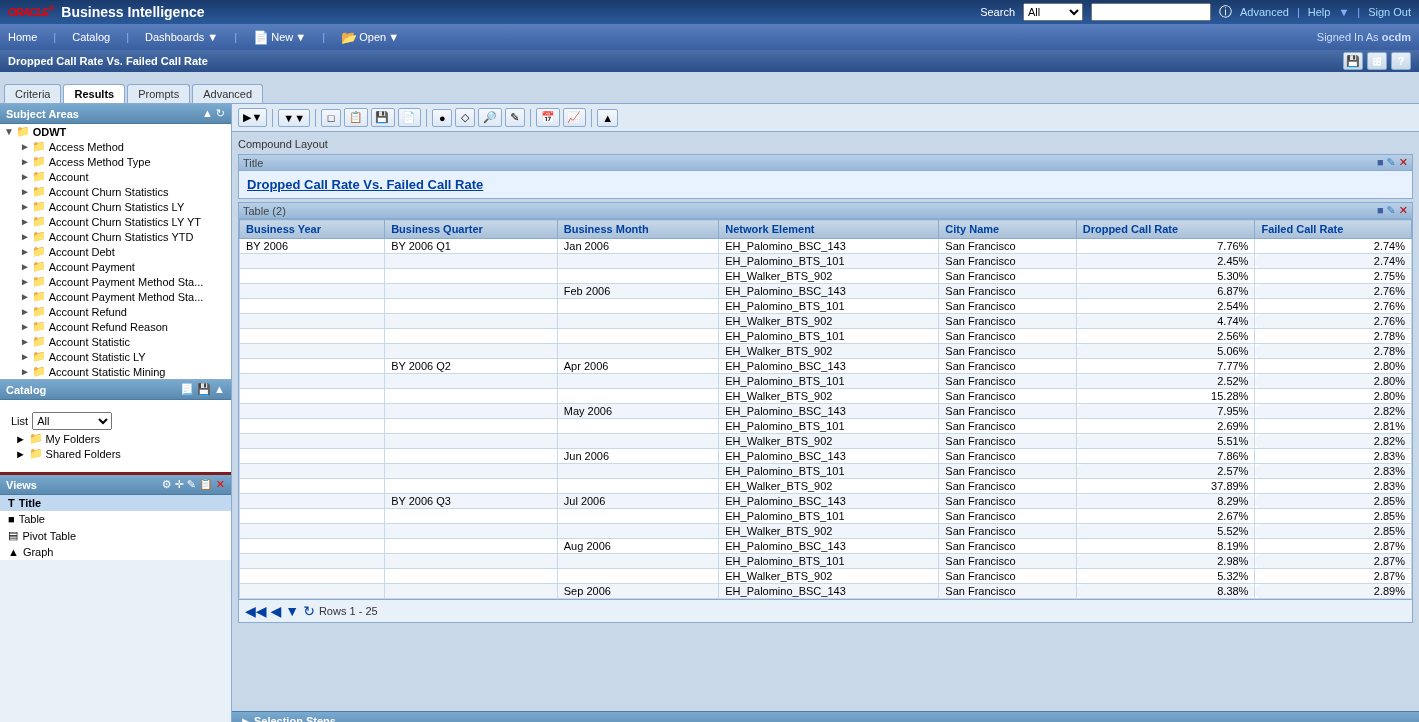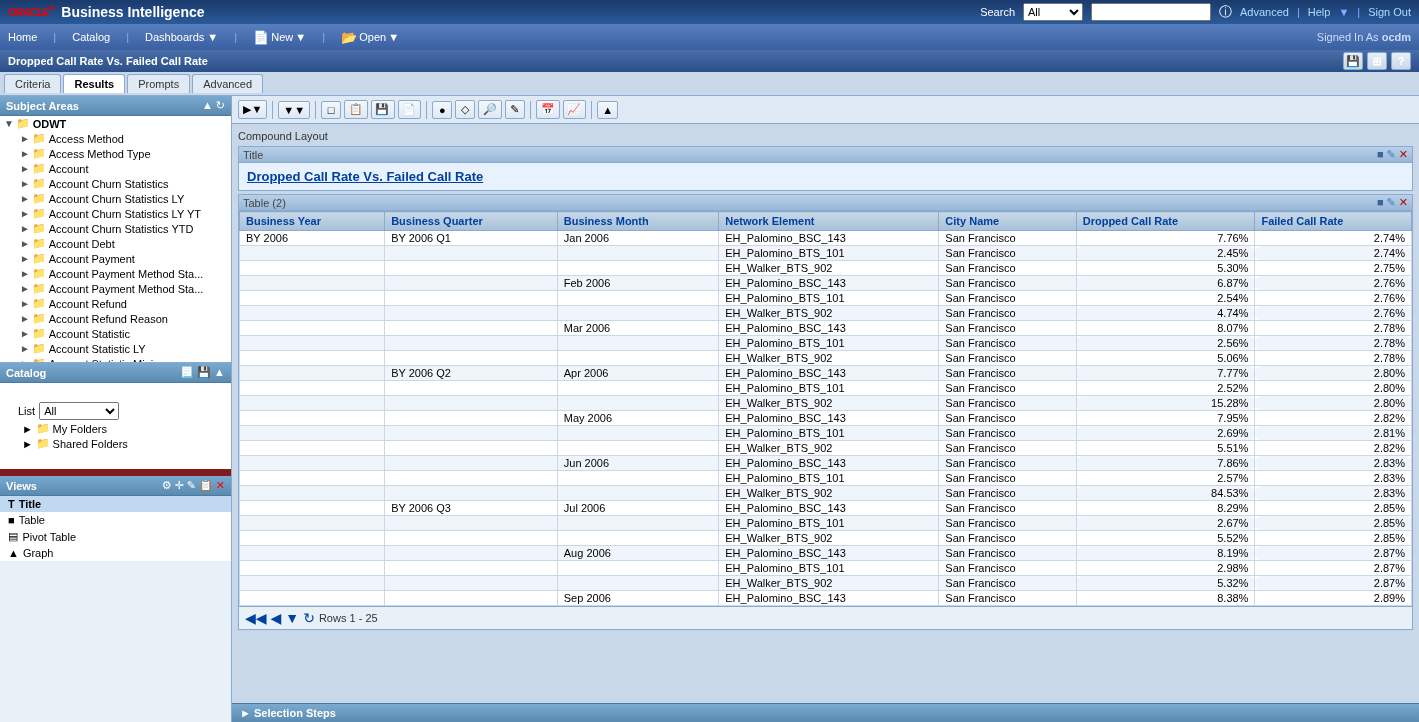--- a/index.html
+++ b/index.html
@@ -36,23 +36,23 @@
       align-items: center;
       padding: 0 8px;
       color: #fff;
       font-size: 11px;
       font-weight: bold;
     }
 
     
     #tab-bar {
       background: #c8d8e8;
-      height: 24px;
-      display: flex;
-      align-items: center;
+      height: 32px;
+      display: flex;
+      align-items: flex-end;
       padding: 0 4px;
       border-bottom: 1px solid #8aabcf;
     }
     .tab {
       background: #e0eaf5;
       border: 1px solid #8aabcf;
       border-bottom: none;
       padding: 3px 10px;
       cursor: pointer;
       font-size: 11px;
@@ -130,22 +130,22 @@
       align-items: center;
       justify-content: space-between;
       border-bottom: 1px solid #4a7a9f;
       cursor: pointer;
     }
     #catalog-title { color: #fff; font-weight: bold; font-size: 11px; }
     #catalog-icons { display: flex; gap: 3px; }
 
     #catalog-content {
       background: #fff;
-      padding: 18px;
-      border-bottom: 7px solid #7f1d1d;
+      padding: 11px;
+      border-bottom: 3px solid #7f1d1d;
     }
     .catalog-list-row {
       display: flex;
       align-items: center;
       gap: 4px;
       padding: 1px 0;
     }
     .catalog-item {
       display: flex;
       align-items: center;
@@ -675,29 +675,20 @@
                 <td></td>
                 <td></td>
                 <td>EH_Walker_BTS_902</td>
                 <td>San Francisco</td>
                 <td class="numeric-cell">4.74%</td>
                 <td class="numeric-cell">2.76%</td>
               </tr>
               <tr>
                 <td></td>
                 <td></td>
-                <td class="blue-link">Mar 2006</td>
-                <td>EH_Palomino_BSC_143</td>
-                <td>San Francisco</td>
-                <td class="numeric-cell">8.07%</td>
-                <td class="numeric-cell">2.78%</td>
-              </tr>
-              <tr>
-                <td></td>
-                <td></td>
                 <td></td>
                 <td>EH_Palomino_BTS_101</td>
                 <td>San Francisco</td>
                 <td class="numeric-cell">2.56%</td>
                 <td class="numeric-cell">2.78%</td>
               </tr>
               <tr>
                 <td></td>
                 <td></td>
                 <td></td>
@@ -777,21 +768,21 @@
                 <td>San Francisco</td>
                 <td class="numeric-cell">2.57%</td>
                 <td class="numeric-cell">2.83%</td>
               </tr>
               <tr>
                 <td></td>
                 <td></td>
                 <td></td>
                 <td>EH_Walker_BTS_902</td>
                 <td>San Francisco</td>
-                <td class="numeric-cell">84.53%</td>
+                <td class="numeric-cell">37.89%</td>
                 <td class="numeric-cell">2.83%</td>
               </tr>
               <tr>
                 <td></td>
                 <td class="blue-link">BY 2006 Q3</td>
                 <td class="blue-link">Jul 2006</td>
                 <td>EH_Palomino_BSC_143</td>
                 <td>San Francisco</td>
                 <td class="numeric-cell">8.29%</td>
                 <td class="numeric-cell">2.85%</td>

